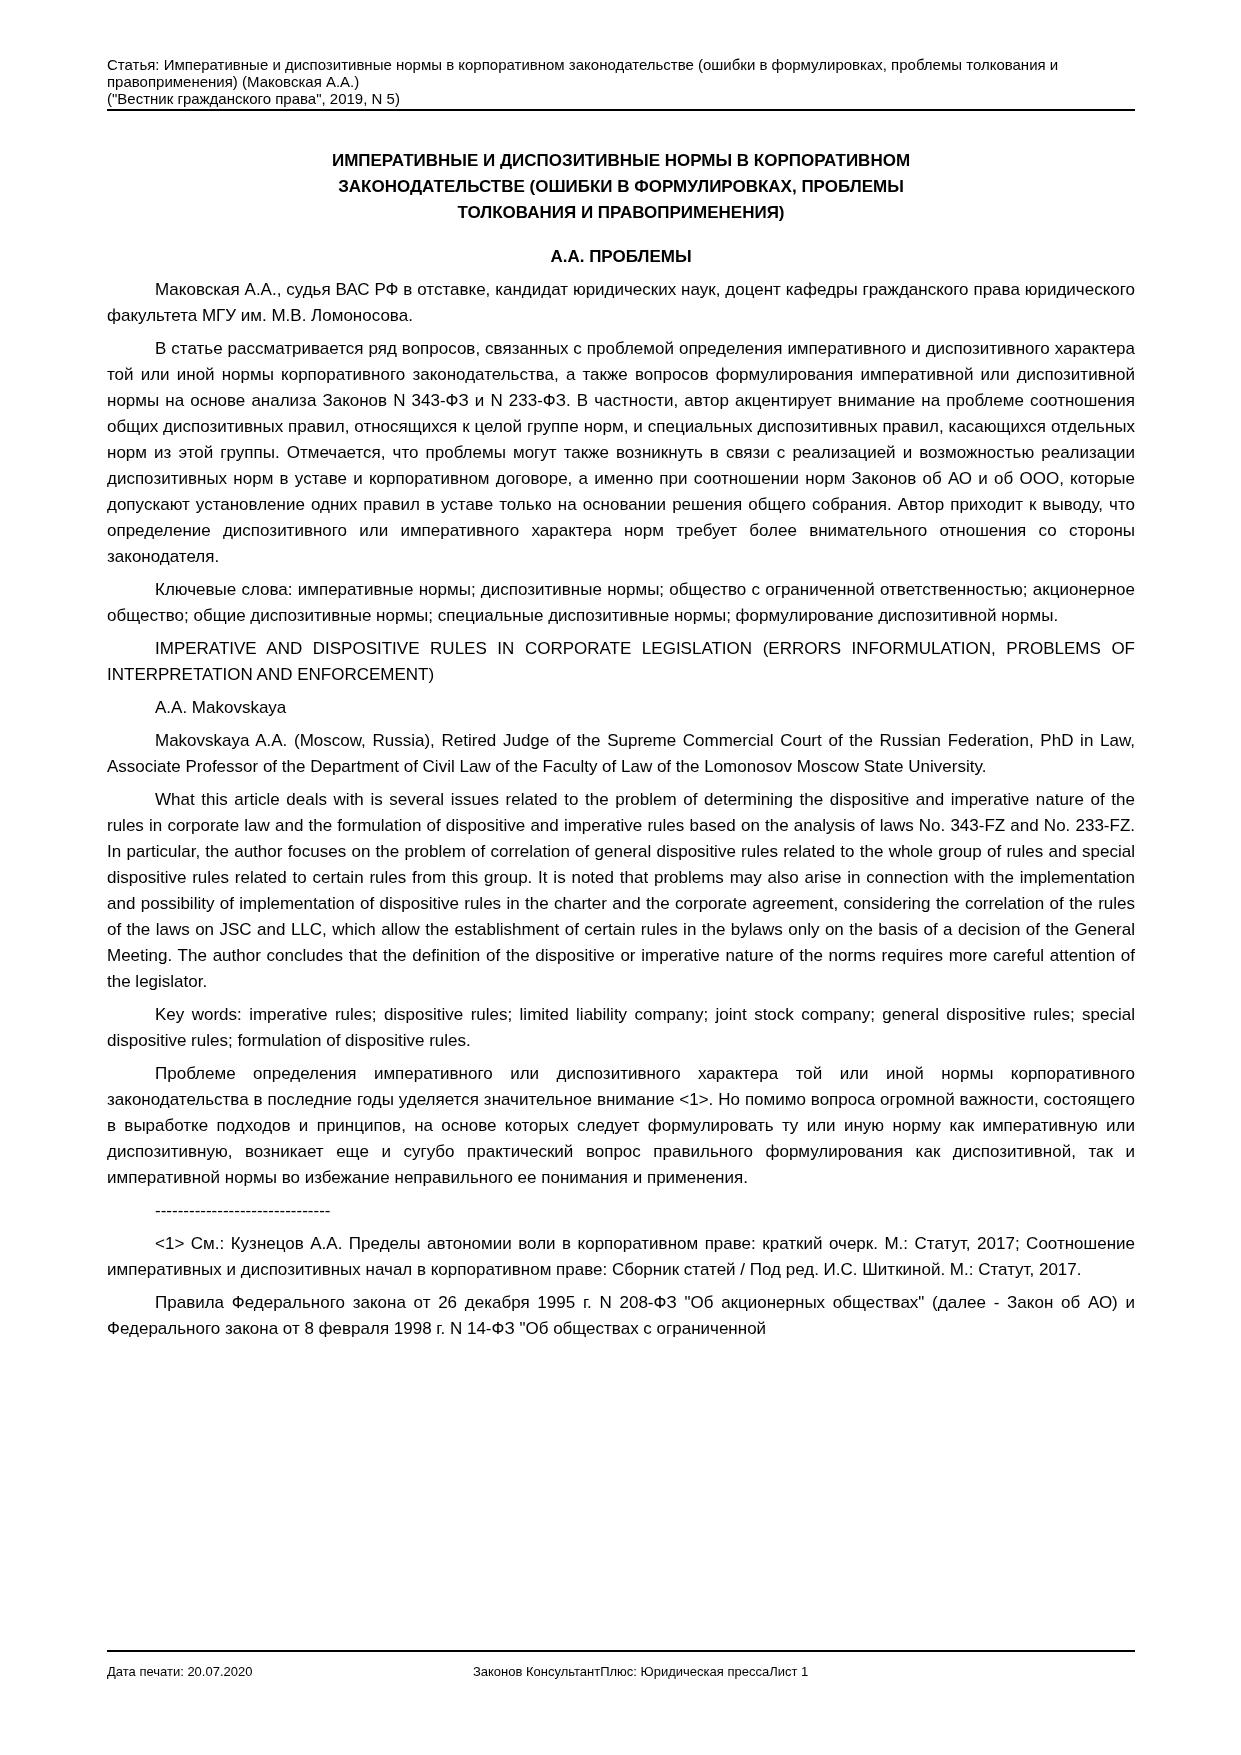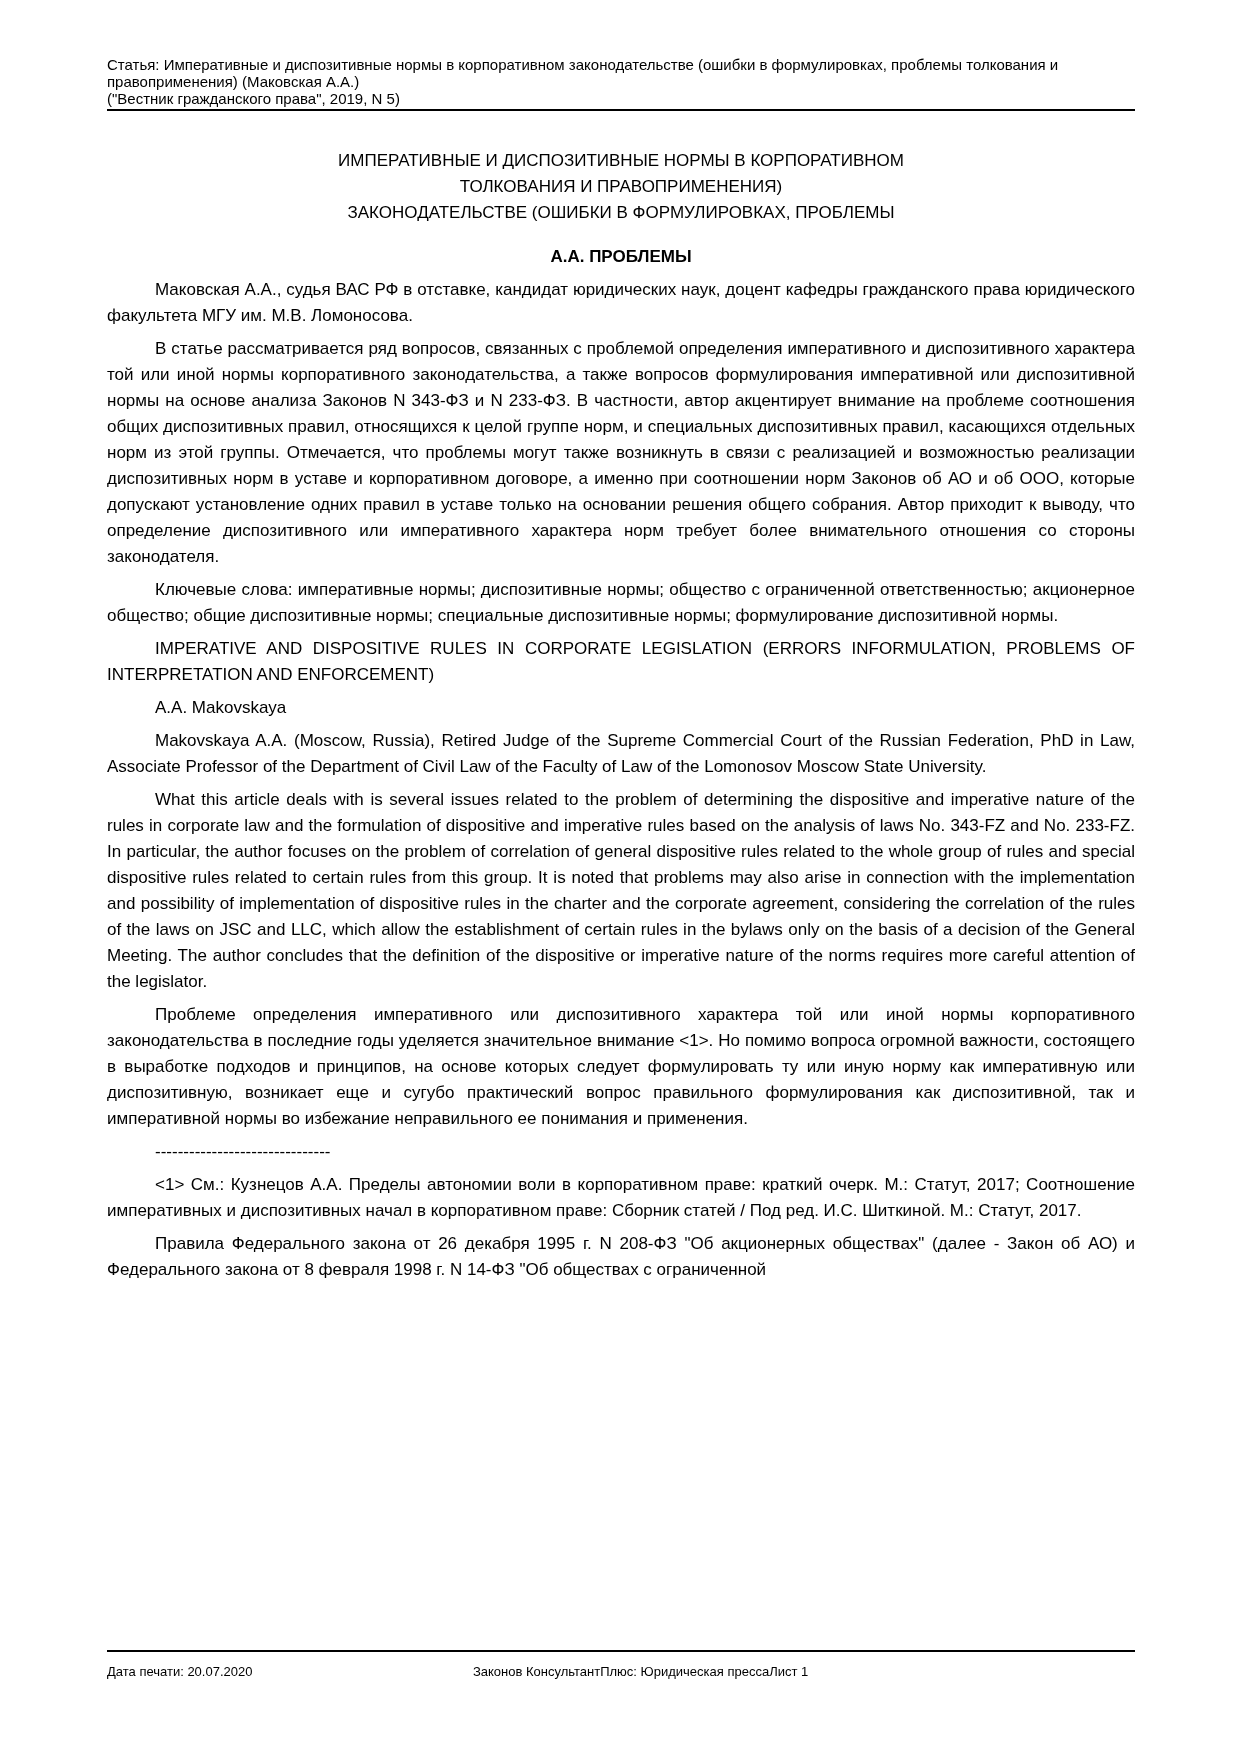--- a/index.html
+++ b/index.html
@@ -22,21 +22,21 @@
     position: absolute; top: 109px; left: 107px; width: 1028px;
     border-top: 2px solid #000000; height: 0;
   }
   .doc-body {
     position: absolute; top: 148px; left: 107px; width: 1028px;
     font-size: 17px; line-height: 26px; text-align: justify;
   }
   .doc-body p { margin: 7px 0 0 0; text-indent: 48px; }
   .title {
     margin: 0; font-size: 17px; line-height: 26px;
-    font-weight: normal; text-align: center;
+    font-weight: bold; text-align: center;
   }
   .title span { display: block; }
   .author {
     margin-top: 18px; font-weight: bold; text-align: center;
   }
   .sep { text-align: left; }
   .footer-rule {
     position: absolute; top: 1650px; left: 107px; width: 1028px;
     border-top: 2px solid #000000; height: 0;
   }
@@ -55,40 +55,41 @@
 
   <div class="doc-header">
     <div>Статья: Императивные и диспозитивные нормы в корпоративном законодательстве (ошибки в формулировках, проблемы толкования и правоприменения) (Маковская А.А.)</div>
     <div>("Вестник гражданского права", 2019, N 5)</div>
   </div>
   <div class="header-rule"></div>
 
   <div class="doc-body">
     <h1 class="title">
       <span>ИМПЕРАТИВНЫЕ И ДИСПОЗИТИВНЫЕ НОРМЫ В КОРПОРАТИВНОМ</span>
+      <span>ЗАКОНОДАТЕЛЬСТВЕ (ОШИБКИ В ФОРМУЛИРОВКАХ, ПРОБЛЕМЫ</span>
       <span>ТОЛКОВАНИЯ И ПРАВОПРИМЕНЕНИЯ)</span>
-      <span>ЗАКОНОДАТЕЛЬСТВЕ (ОШИБКИ В ФОРМУЛИРОВКАХ, ПРОБЛЕМЫ</span>
     </h1>
 
     <div class="author">А.А. ПРОБЛЕМЫ</div>
 
     <p>Маковская А.А., судья ВАС РФ в отставке, кандидат юридических наук, доцент кафедры гражданского права юридического факультета МГУ им. М.В. Ломоносова.</p>
 
     <p>В статье рассматривается ряд вопросов, связанных с проблемой определения императивного и диспозитивного характера той или иной нормы корпоративного законодательства, а также вопросов формулирования императивной или диспозитивной нормы на основе анализа Законов N 343-ФЗ и N 233-ФЗ. В частности, автор акцентирует внимание на проблеме соотношения общих диспозитивных правил, относящихся к целой группе норм, и специальных диспозитивных правил, касающихся отдельных норм из этой группы. Отмечается, что проблемы могут также возникнуть в связи с реализацией и возможностью реализации диспозитивных норм в уставе и корпоративном договоре, а именно при соотношении норм Законов об АО и об ООО, которые допускают установление одних правил в уставе только на основании решения общего собрания. Автор приходит к выводу, что определение диспозитивного или императивного характера норм требует более внимательного отношения со стороны законодателя.</p>
 
     <p>Ключевые слова: императивные нормы; диспозитивные нормы; общество с ограниченной ответственностью; акционерное общество; общие диспозитивные нормы; специальные диспозитивные нормы; формулирование диспозитивной нормы.</p>
 
     <p>IMPERATIVE AND DISPOSITIVE RULES IN CORPORATE LEGISLATION (ERRORS INFORMULATION, PROBLEMS OF INTERPRETATION AND ENFORCEMENT)</p>
 
     <p>A.A. Makovskaya</p>
 
     <p>Makovskaya A.A. (Moscow, Russia), Retired Judge of the Supreme Commercial Court of the Russian Federation, PhD in Law, Associate Professor of the Department of Civil Law of the Faculty of Law of the Lomonosov Moscow State University.</p>
 
     <p>What this article deals with is several issues related to the problem of determining the dispositive and imperative nature of the rules in corporate law and the formulation of dispositive and imperative rules based on the analysis of laws No. 343-FZ and No. 233-FZ. In particular, the author focuses on the problem of correlation of general dispositive rules related to the whole group of rules and special dispositive rules related to certain rules from this group. It is noted that problems may also arise in connection with the implementation and possibility of implementation of dispositive rules in the charter and the corporate agreement, considering the correlation of the rules of the laws on JSC and LLC, which allow the establishment of certain rules in the bylaws only on the basis of a decision of the General Meeting. The author concludes that the definition of the dispositive or imperative nature of the norms requires more careful attention of the legislator.</p>
 
+    <p>Key words: imperative rules; dispositive rules; limited liability company; joint stock company; general dispositive rules; special dispositive rules; formulation of dispositive rules.</p>
 
     <p>Проблеме определения императивного или диспозитивного характера той или иной нормы корпоративного законодательства в последние годы уделяется значительное внимание &lt;1&gt;. Но помимо вопроса огромной важности, состоящего в выработке подходов и принципов, на основе которых следует формулировать ту или иную норму как императивную или диспозитивную, возникает еще и сугубо практический вопрос правильного формулирования как диспозитивной, так и императивной нормы во избежание неправильного ее понимания и применения.</p>
 
     <p class="sep">-------------------------------</p>
 
     <p>&lt;1&gt; См.: Кузнецов А.А. Пределы автономии воли в корпоративном праве: краткий очерк. М.: Статут, 2017; Соотношение императивных и диспозитивных начал в корпоративном праве: Сборник статей / Под ред. И.С. Шиткиной. М.: Статут, 2017.</p>
 
     <p>Правила Федерального закона от 26 декабря 1995 г. N 208-ФЗ "Об акционерных обществах" (далее - Закон об АО) и Федерального закона от 8 февраля 1998 г. N 14-ФЗ "Об обществах с ограниченной</p>
   </div>
 

